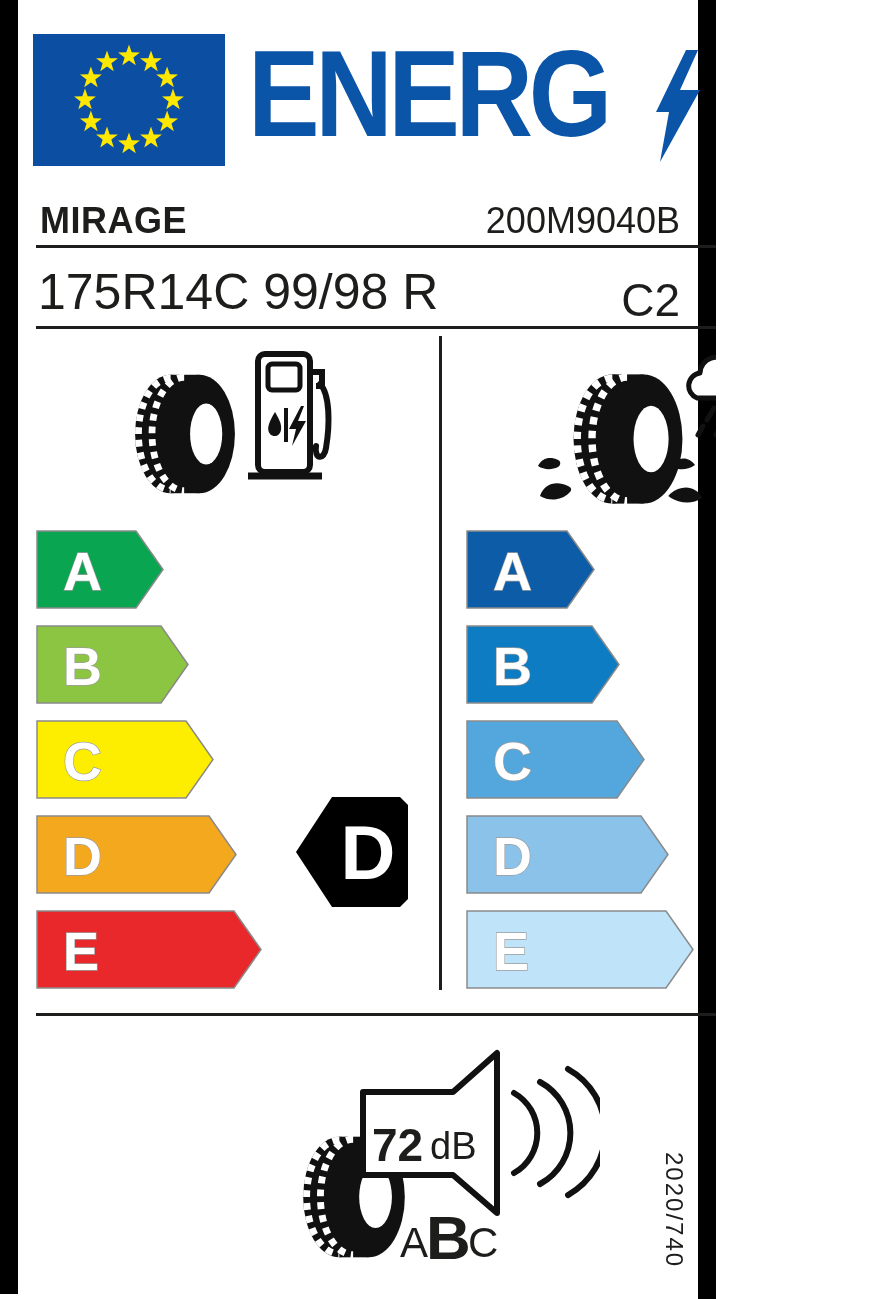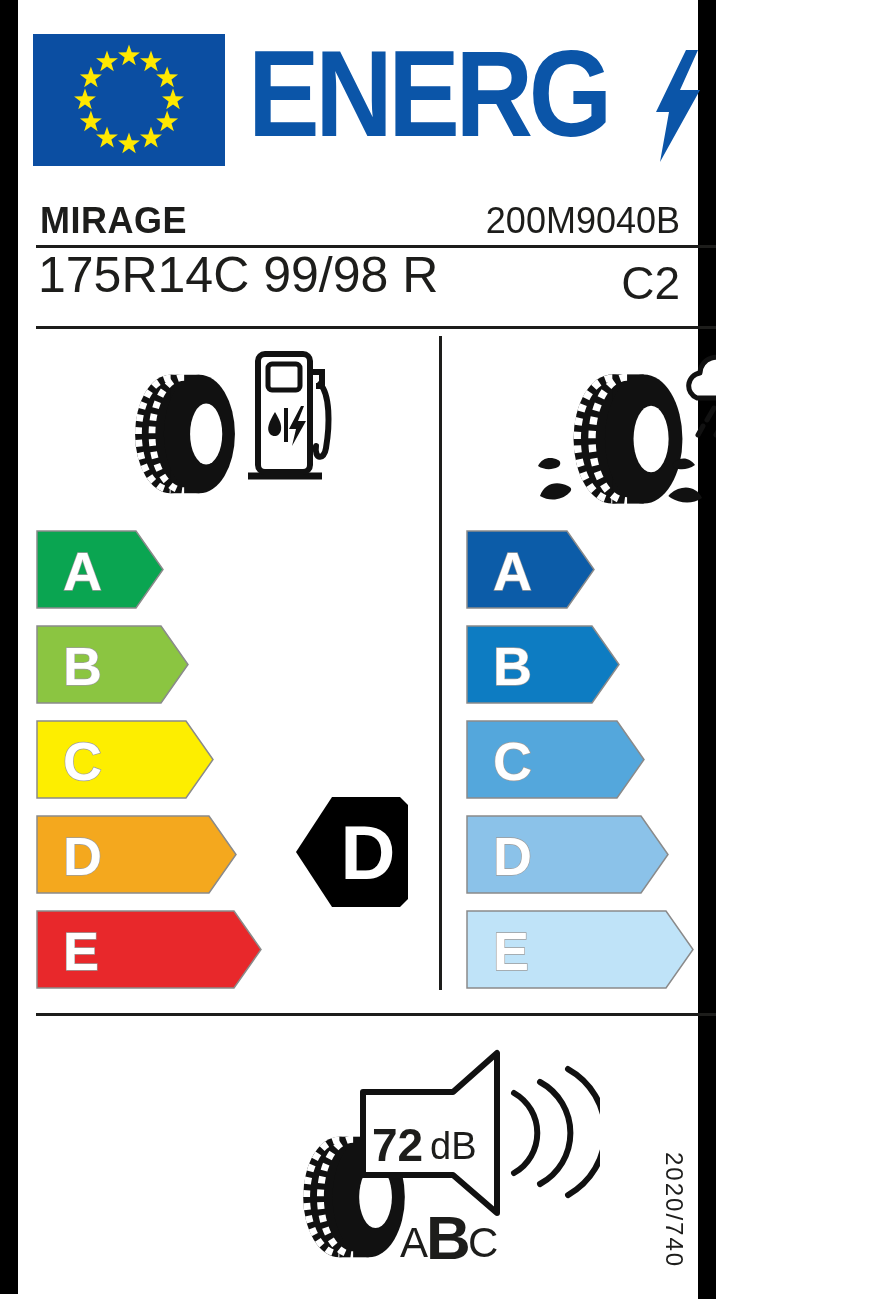--- a/index.html
+++ b/index.html
@@ -20,21 +20,21 @@
   }
   #energ-bolt{position:absolute; left:652px; top:50px;}
   #qr-code{position:absolute; left:722px; top:34px;}
 
   
   .brand-row{position:absolute; left:36px; right:36px; top:200px; height:40px;}
   .brand-name{position:absolute; left:4px; top:0; font-size:36px; font-weight:700; letter-spacing:.5px;}
   .model-code{position:absolute; right:0; top:0; font-size:36px; font-weight:400;}
   .rule{position:absolute; left:36px; width:817px; height:3px; background:#1d1d1b;}
   #rule1{top:245px;}
-  .size-row{position:absolute; left:36px; right:36px; top:246px; height:52px;text-decoration:underline;}
+  .size-row{position:absolute; left:36px; right:36px; top:263px; height:52px;text-decoration:underline;}
   .size-text{position:absolute; left:2px; top:0; font-size:50px; font-weight:400;}
   .class-text{position:absolute; right:0; top:10px; font-size:46px; font-weight:400;}
   #rule2{top:326px;}
 
   
   #ratings-divider{position:absolute; left:439px; top:336px; width:3px; height:654px; background:#1d1d1b;}
   #fuel-icon{position:absolute; left:125px; top:348px;}
   #wet-icon{position:absolute; left:530px; top:348px;}
   .scale{position:absolute; top:530px; display:flex; flex-direction:column; gap:15px;}
   #fuel-scale{left:36px;}

